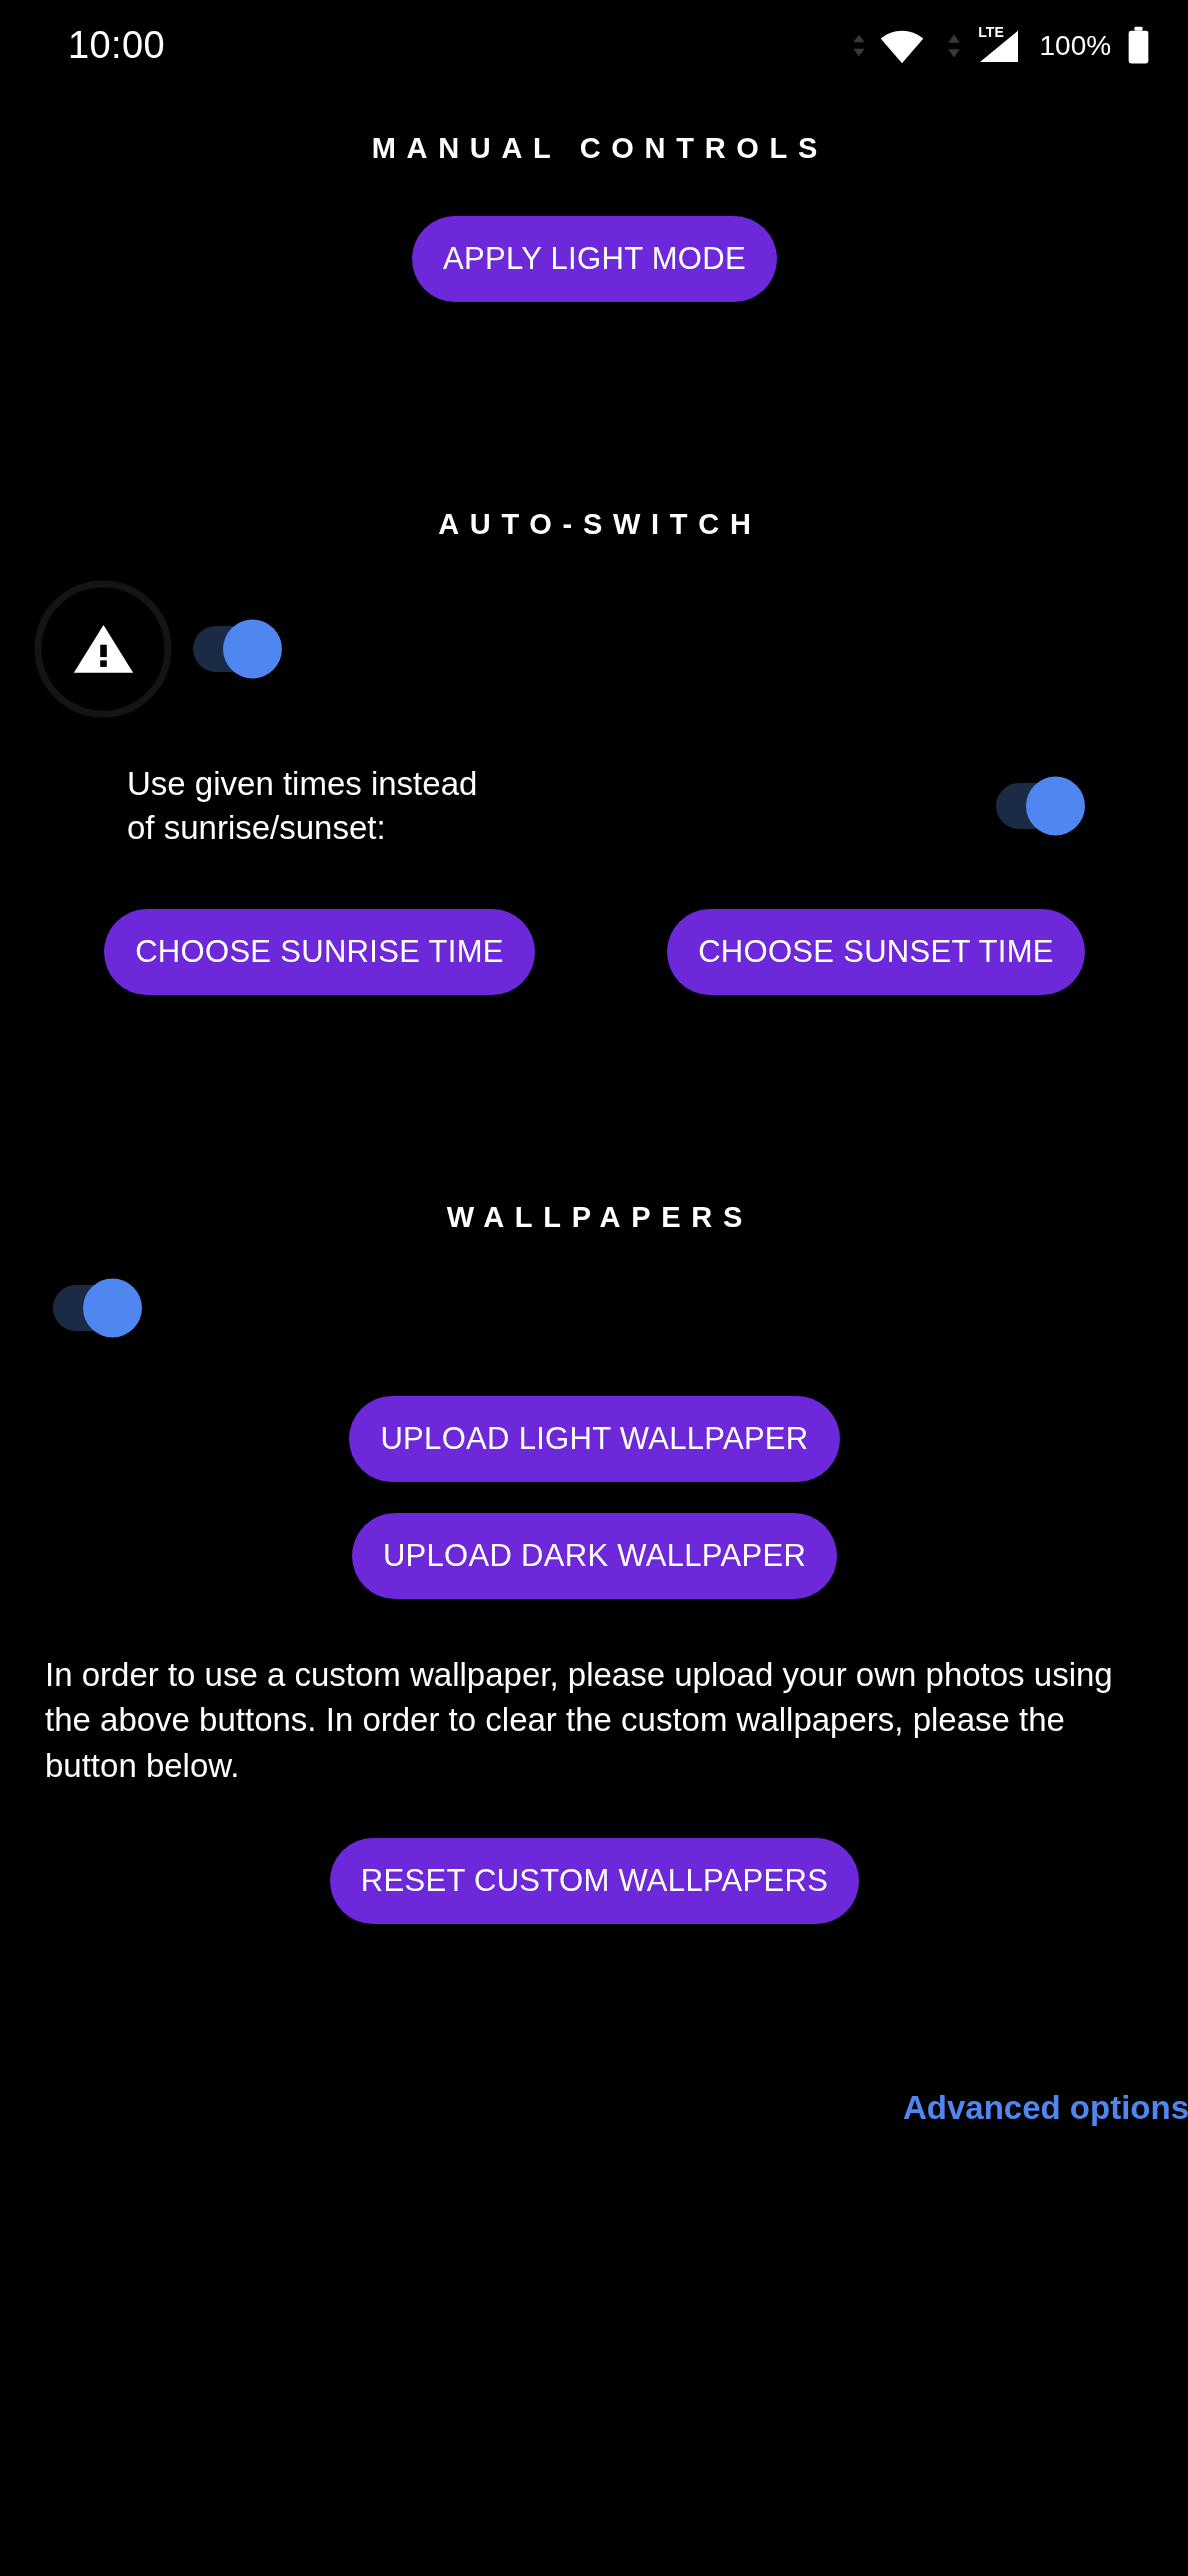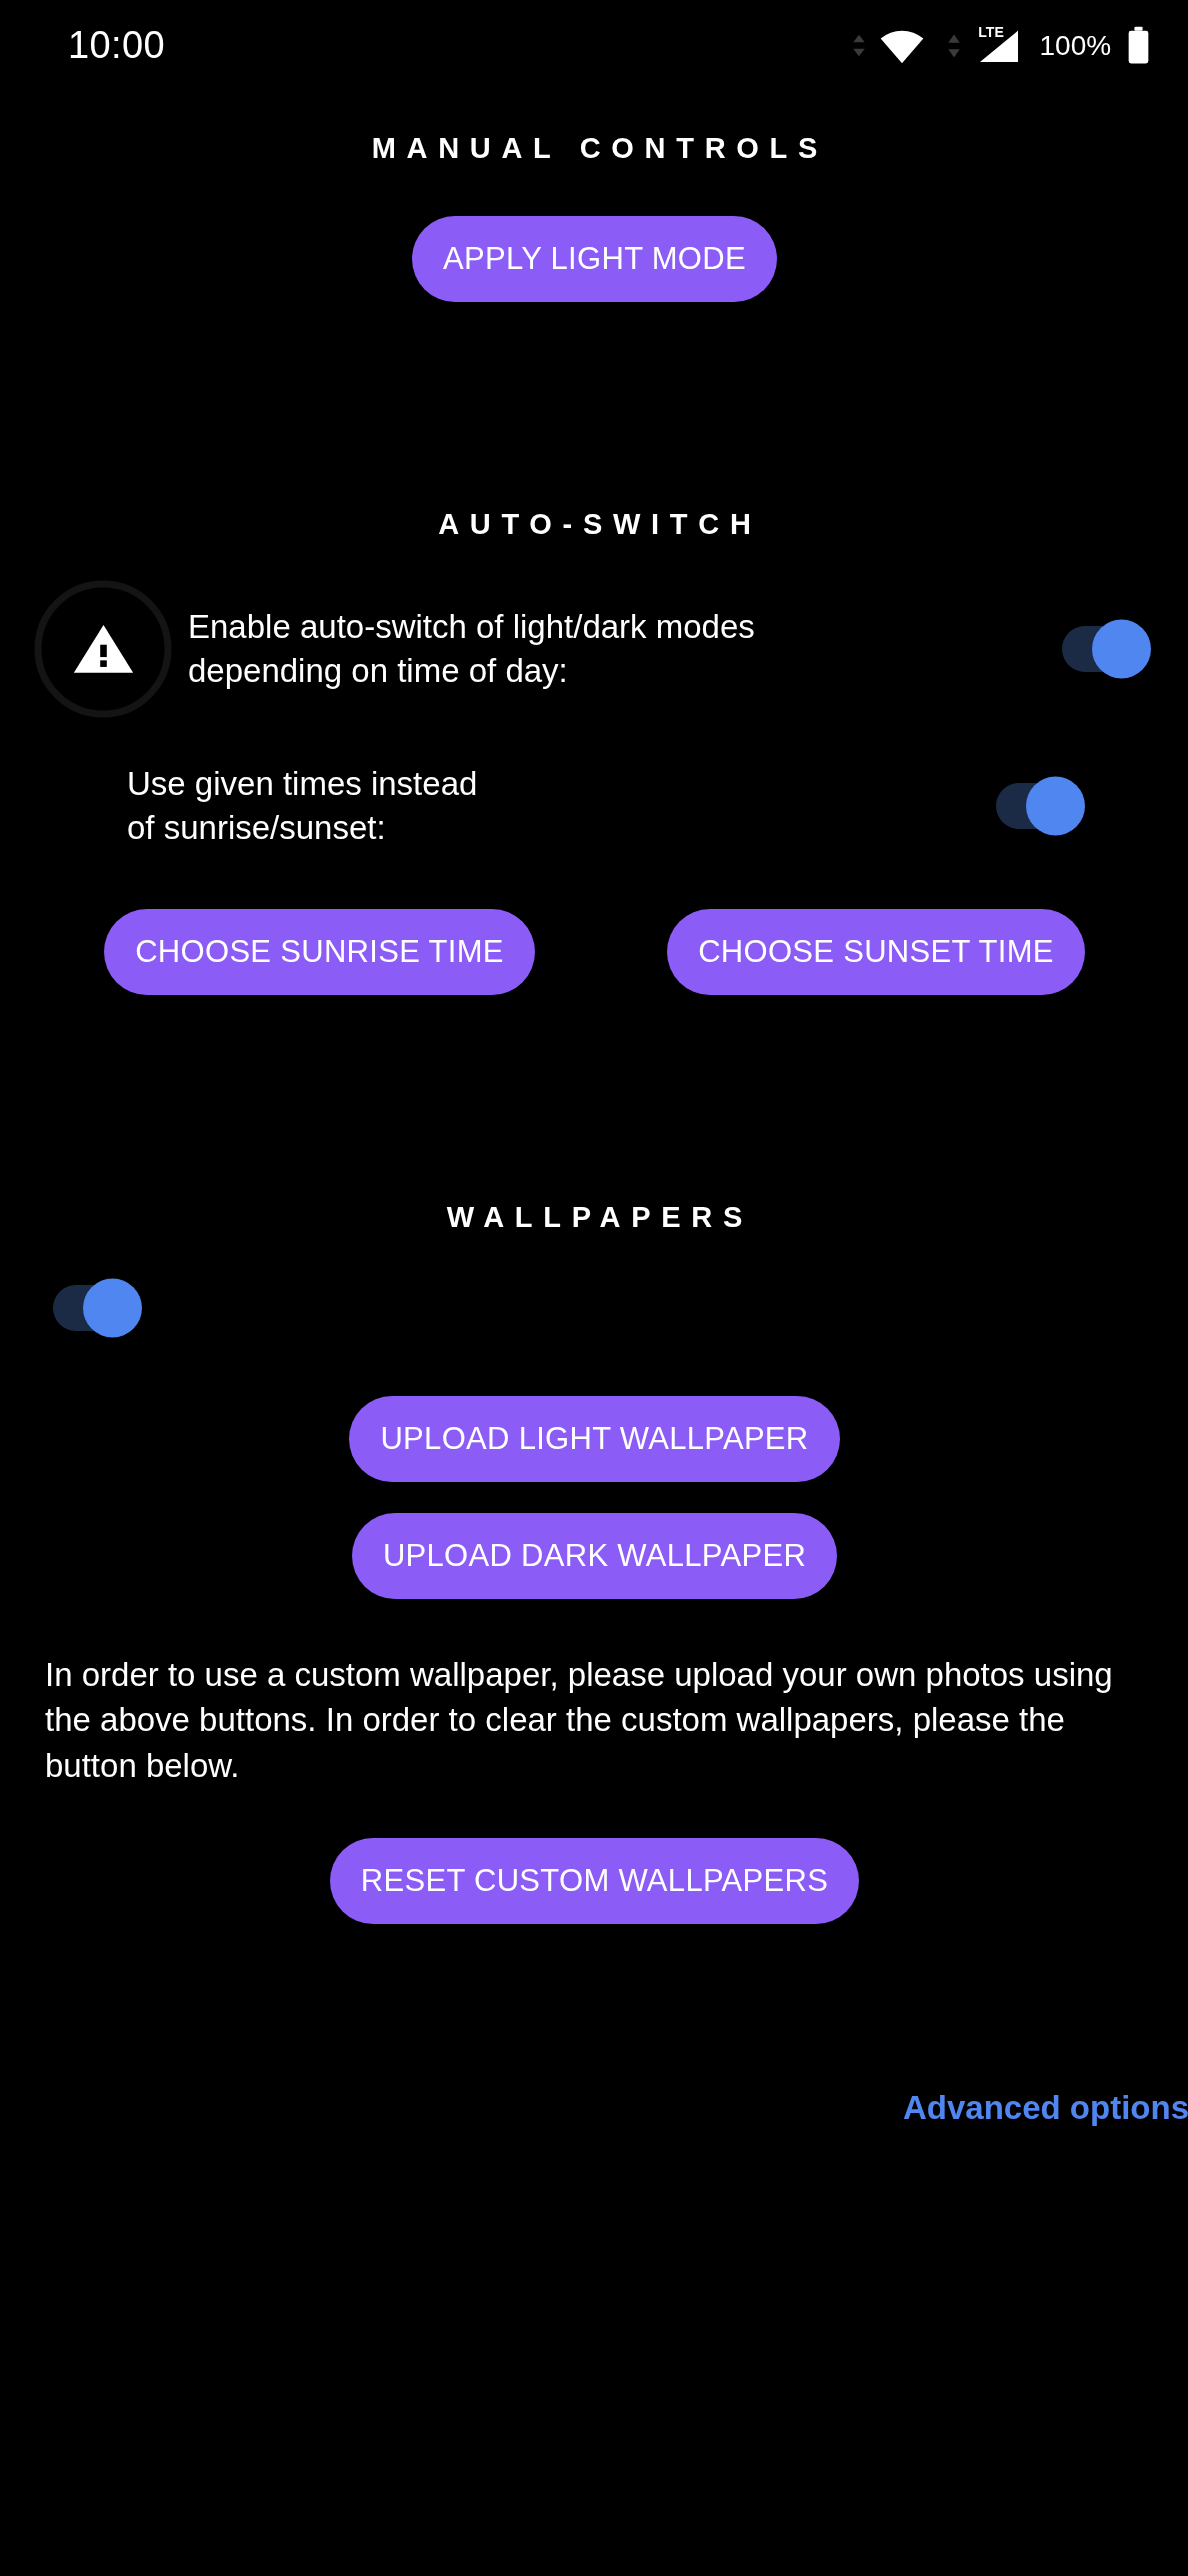--- a/index.html
+++ b/index.html
@@ -51,21 +51,21 @@
     text-align: center;
     font-size: 29px;
     font-weight: bold;
     letter-spacing: 10.7px;
     color: #ffffff;
     text-indent: 10.7px;
   }
 
   
   .pill {
-    background: #8b5cf6;
+    background: #6d28d9;
     color: #ffffff;
     border: none;
     border-radius: 825px;
     font-family: "Liberation Sans", sans-serif;
     font-size: 31px;
     letter-spacing: 0.3px;
     padding: 0 31px;
     height: 86px;
     line-height: 86px;
     display: inline-block;
@@ -242,24 +242,20 @@
   <div class="warn-wrap">
     <span class="warn-ripple"></span>
     <span class="warn-tri">
       <svg width="63" height="56" viewBox="0 0 76 68">
         <polygon points="38,6 74,64 2,64" fill="#ffffff"></polygon>
         <rect x="34" y="30" width="8" height="15" fill="#000000"></rect>
         <rect x="34" y="49" width="8" height="8" fill="#000000"></rect>
       </svg>
     </span>
   </div>
-  <div class="setting-label pad-left">
-    <div>Enable auto-switch of light/dark modes</div>
-    <div>depending on time of day:</div>
-  </div>
   <div class="switch">
     <span class="track"></span>
     <span class="thumb"></span>
   </div>
 </div>
 
 <div style="height:43px"></div>
 <div class="setting-row">
   <div class="setting-label indent">
     <div>Use given times instead</div>

